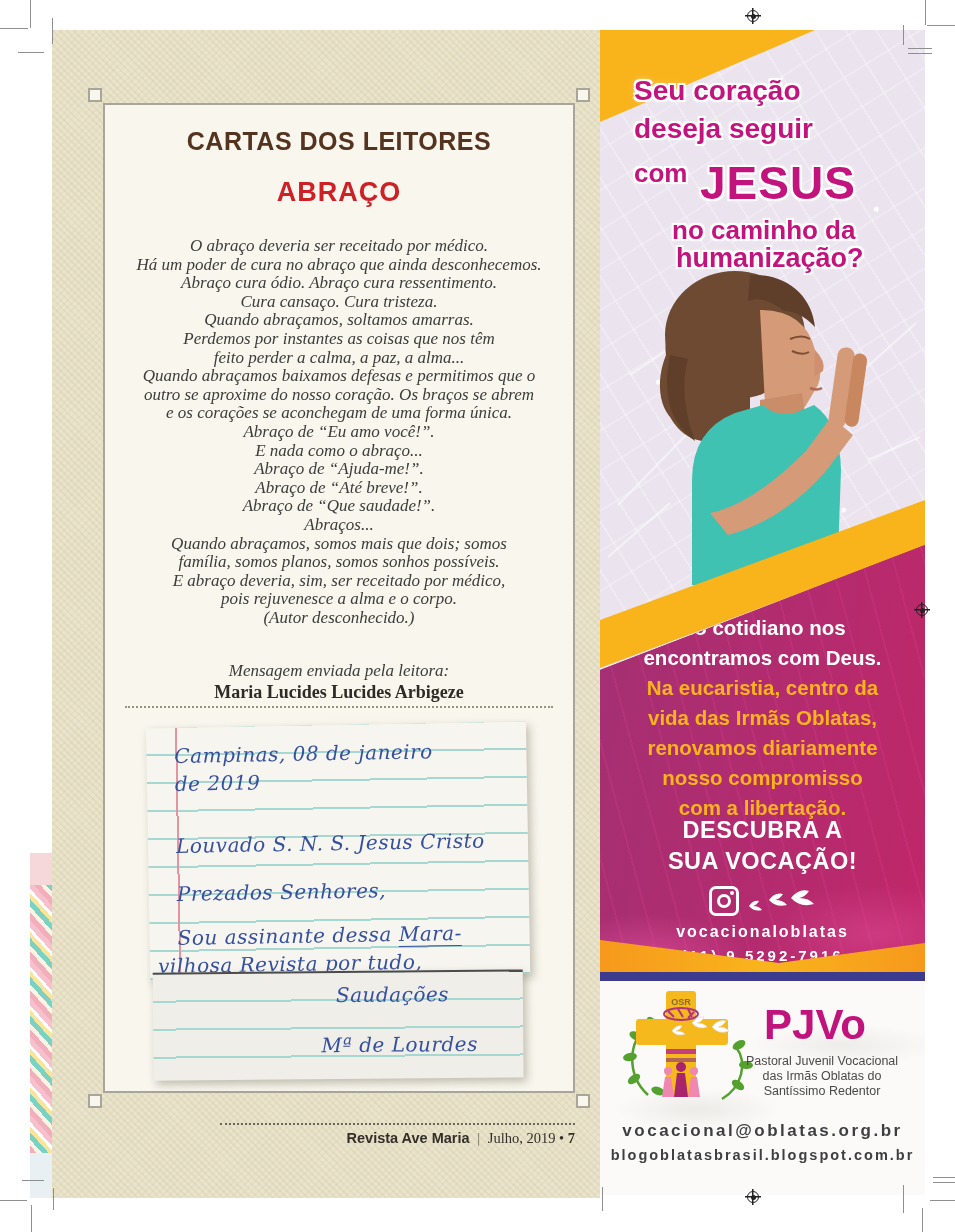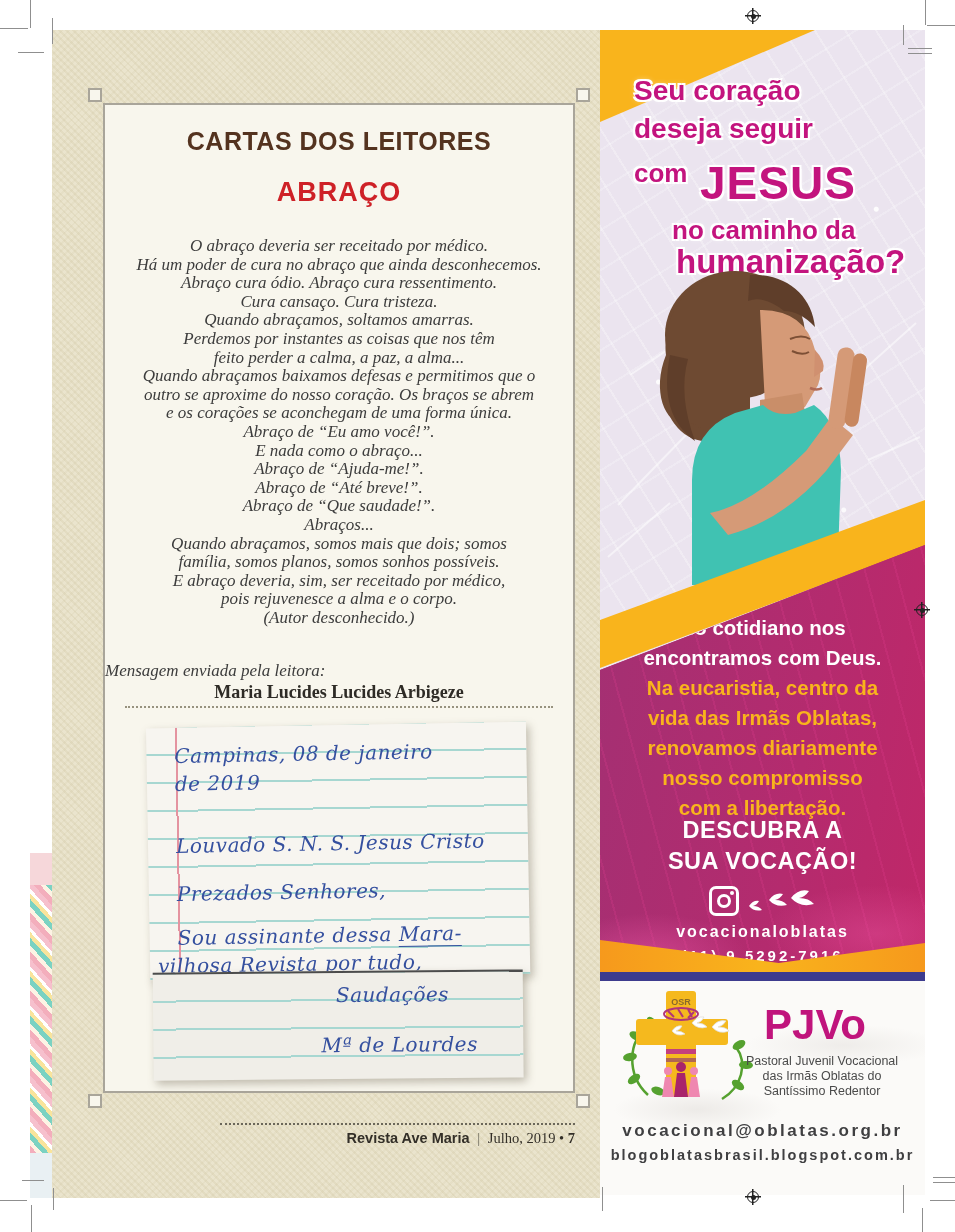--- a/index.html
+++ b/index.html
@@ -53,21 +53,21 @@
   .article-title{
     position:absolute;top:72px;left:0;width:100%;text-align:center;
     font-size:27px;font-weight:bold;color:#ce2127;letter-spacing:1px;
   }
   .poem{
     position:absolute;top:132px;left:0;width:100%;text-align:center;
     font-family:Liberation Serif, serif;font-style:italic;
     font-size:17px;line-height:18.6px;color:#3c3c3c;
   }
   .sender-intro{
-    position:absolute;top:556px;left:0;width:100%;text-align:left;
+    position:absolute;top:556px;left:0;width:100%;text-align:center;
     font-family:"Liberation Serif",serif;font-style:italic;font-size:17px;color:#3c3c3c;
   }
   .sender-name{
     position:absolute;top:577px;left:0;width:100%;text-align:center;
     font-family:"Liberation Serif",serif;font-weight:bold;font-size:18px;color:#2e2b26;
   }
   .dotted-sep{
     position:absolute;top:601px;left:20px;right:20px;
     border-top:2px dotted #97927f;
   }
@@ -129,21 +129,21 @@
   .headline{position:absolute;left:0;top:0;width:100%;color:#c3147e;font-weight:bold;}
   .headline div{
     position:absolute;white-space:nowrap;
     text-shadow:-2px -2px 0 #fff,2px -2px 0 #fff,-2px 2px 0 #fff,2px 2px 0 #fff,0 0 6px rgba(255,255,255,.9);
   }
   .hl1{left:34px;top:45px;font-size:28px;}
   .hl2{left:34px;top:83px;font-size:28px;}
   .hl-com{left:34px;top:128px;font-size:26px;}
   .hl-jesus{left:100px;top:126px;font-size:46px;letter-spacing:1px;}
   .hl4{left:72px;top:185px;font-size:26px;}
-  .hl5{left:76px;top:213px;font-size:33px;}
+  .hl5{left:76px;top:213px;font-size:27px;}
   .woman{position:absolute;left:0;top:225px;width:325px;height:330px;}
 
   .band-yellow{
     position:absolute;top:470px;left:0;width:100%;height:170px;background:#f9b41c;
     clip-path:polygon(0 120px,100% 0,100% 46px,0 168px);
   }
   .magenta-block{
     position:absolute;top:515px;left:0;width:100%;height:432px;
     background:linear-gradient(100deg,#a33073 0%,#b42b6e 60%,#c02768 100%);
     background-color:#ab2d74;

